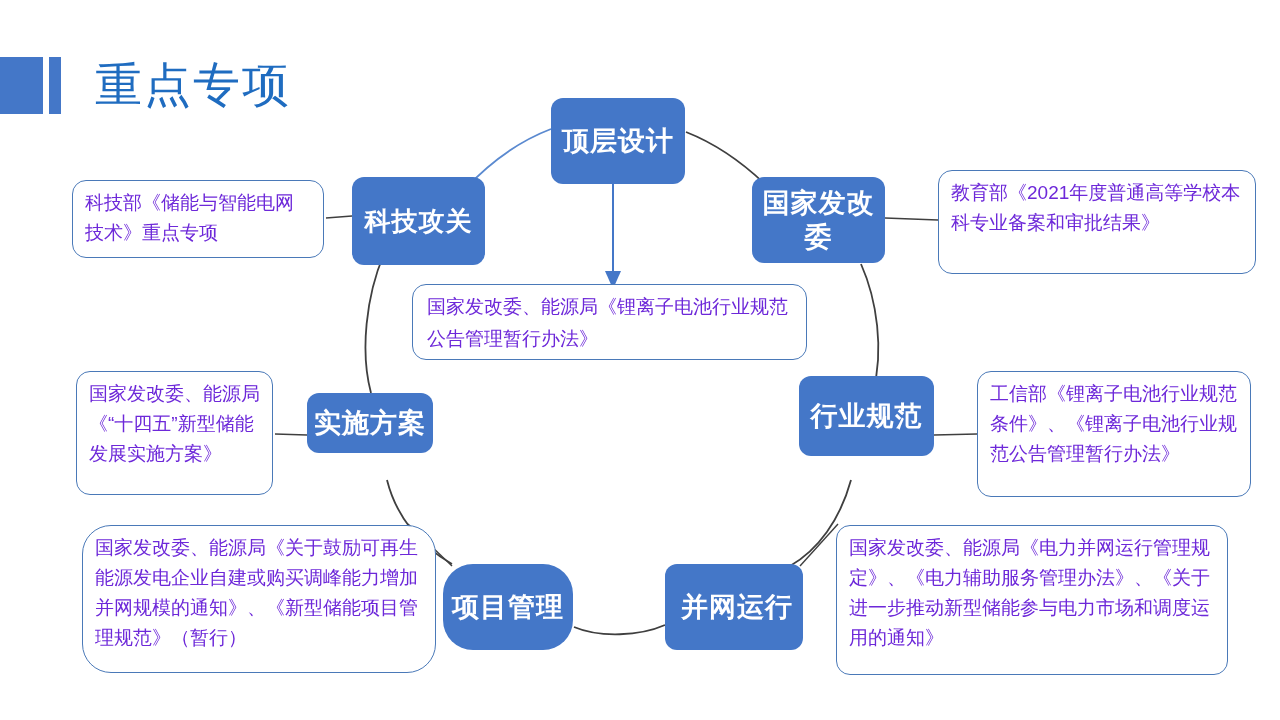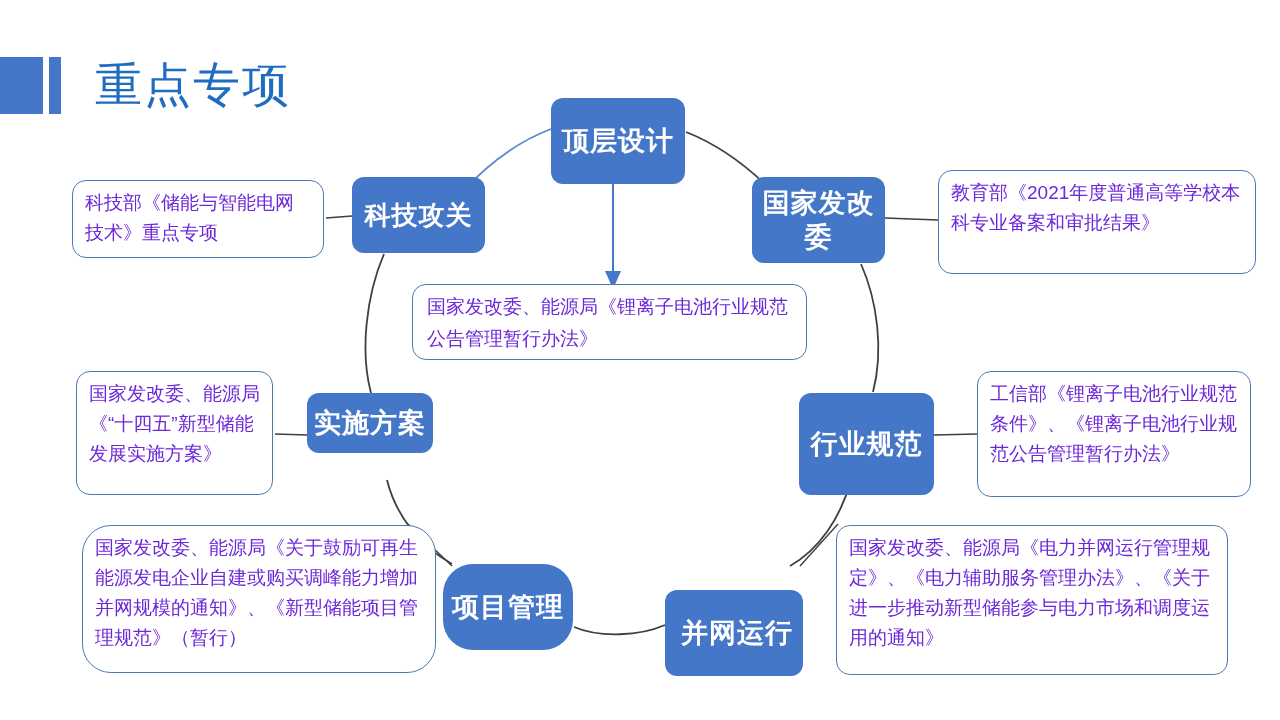--- a/index.html
+++ b/index.html
@@ -65,25 +65,25 @@
     align-items: center;
     justify-content: center;
     text-align: center;
     box-sizing: border-box;
     padding: 4px 6px;
     letter-spacing: 1px;
   }
 
   #node-top-design   { left: 551px; top: 80px;  width: 134px; height: 86px; margin-top: 18px; }
   #node-discipline   { left: 752px; top: 177px; width: 133px; height: 86px; }
-  #node-industry     { left: 799px; top: 393px; width: 135px; height: 102px; }
-  #node-grid         { left: 665px; top: 590px; width: 138px; height: 86px; padding-left: 12px; }
+  #node-industry     { left: 799px; top: 376px; width: 135px; height: 80px; }
+  #node-grid         { left: 665px; top: 564px; width: 138px; height: 86px; padding-left: 12px; }
   #node-project      { left: 443px; top: 564px; width: 130px; height: 86px; border-radius: 30px; }
   #node-implement    { left: 307px; top: 393px; width: 126px; height: 60px; }
-  #node-research     { left: 352px; top: 177px; width: 133px; height: 76px;
+  #node-research     { left: 352px; top: 177px; width: 133px; height: 88px;
                        font-size: 26px; }
 
   
   .caption {
     position: absolute;
     background: #ffffff;
     border: 1.4px solid #4a79b8;
     border-radius: 14px;
     color: #6d28d9;
     font-size: 19px;

